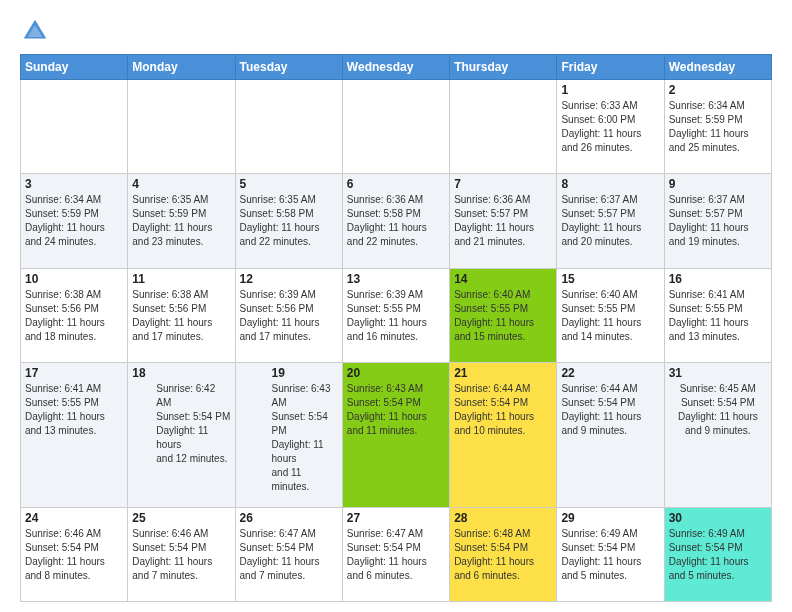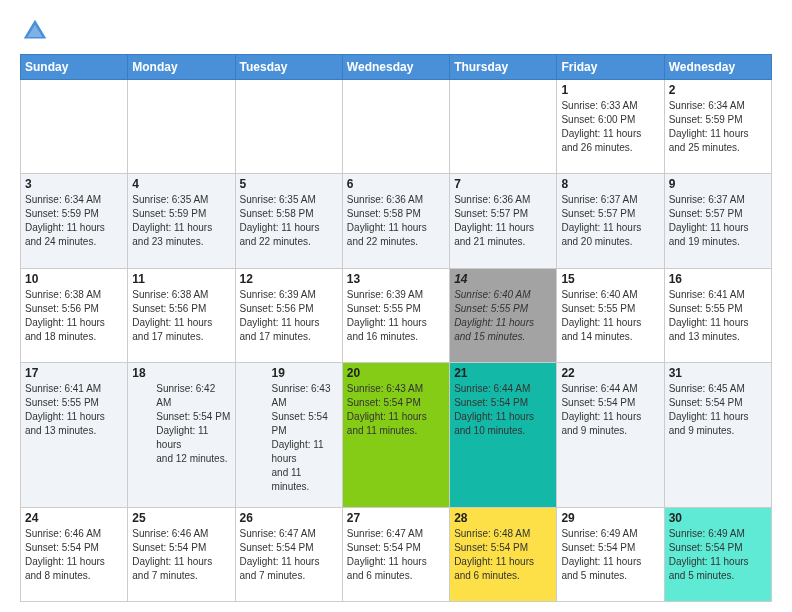--- a/index.html
+++ b/index.html
@@ -234,21 +234,21 @@
 Daylight: 11 hours
 and 17 minutes.</div>
           </td>
           <td style="background-color: rgb(255, 255, 255);">
             <span class="day-number">13</span>
             <div class="day-info" style="white-space: pre-line;">Sunrise: 6:39 AM
 Sunset: 5:55 PM
 Daylight: 11 hours
 and 16 minutes.</div>
           </td>
-          <td style="background-color: #a3a3a3; font-style: italic;">
+          <td style="background-color: #84cc16;">
             <span class="day-number">14</span>
             <div class="day-info" style="white-space: pre-line;">Sunrise: 6:40 AM
 Sunset: 5:55 PM
 Daylight: 11 hours
 and 15 minutes.</div>
           </td>
           <td style="background-color: rgb(255, 255, 255);">
             <span class="day-number">15</span>
             <div class="day-info" style="white-space: pre-line;">Sunrise: 6:40 AM
 Sunset: 5:55 PM
@@ -285,37 +285,37 @@
 Daylight: 11 hours
 and 11 minutes.</div>
           </td>
           <td style="background-color: #84cc16;">
             <span class="day-number">20</span>
             <div class="day-info" style="white-space: pre-line;">Sunrise: 6:43 AM
 Sunset: 5:54 PM
 Daylight: 11 hours
 and 11 minutes.</div>
           </td>
-          <td style="background-color: #14b8a6; margin-left: 44px;">
+          <td style="background-color: #fde047; margin-left: 44px;">
             <span class="day-number">21</span>
             <div class="day-info" style="white-space: pre-line;">Sunrise: 6:44 AM
 Sunset: 5:54 PM
 Daylight: 11 hours
 and 10 minutes.</div>
           </td>
           <td style="background-color: rgb(240, 244, 248);">
             <span class="day-number">22</span>
             <div class="day-info" style="white-space: pre-line;">Sunrise: 6:44 AM
 Sunset: 5:54 PM
 Daylight: 11 hours
 and 9 minutes.</div>
           </td>
           <td style="background-color: rgb(240, 244, 248);">
             <span class="day-number">31</span>
-            <div class="day-info" style="white-space: pre-line;">Sunrise: 6:45 AM
+            <div class="day-info" style="white-space: pre-line; text-align: center;">Sunrise: 6:45 AM
 Sunset: 5:54 PM
 Daylight: 11 hours
 and 9 minutes.</div>
           </td>
         </tr>
         <tr>
           <td style="background-color: rgb(255, 255, 255);">
             <span class="day-number">24</span>
             <div class="day-info" style="white-space: pre-line;">Sunrise: 6:46 AM
 Sunset: 5:54 PM

